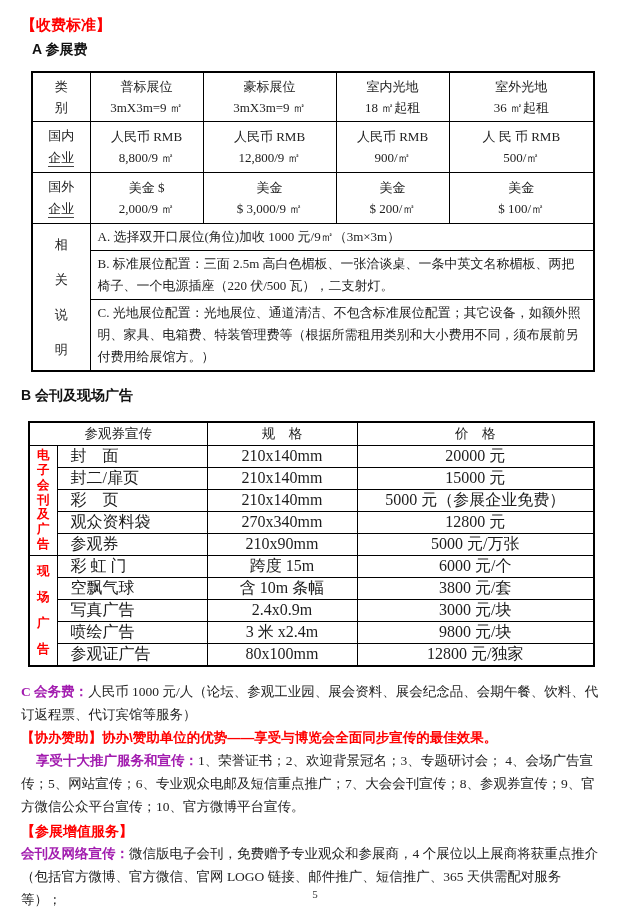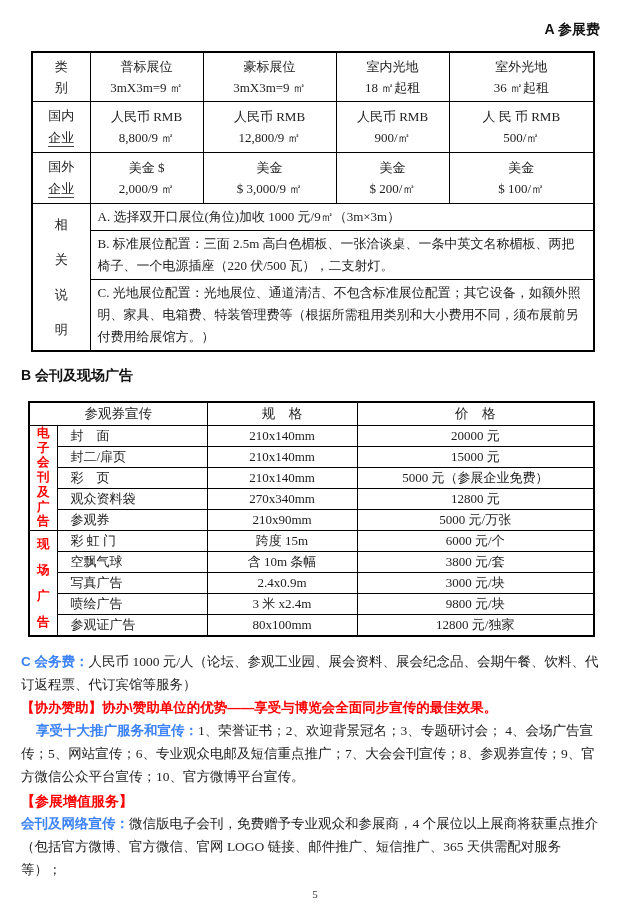--- a/index.html
+++ b/index.html
@@ -10,63 +10,64 @@
     color:#1c1c1c;
     position:relative;
     overflow:hidden;
   }
   .doc { padding:15px 30px 0 21px; }
 
   .red { color:#ff0000; }
   .hei { font-family:"Liberation Sans","DejaVu Sans",sans-serif; font-weight:bold; }
 
   .title1 { font-size:15px; line-height:20px; }
-  .h-sub  { font-size:14px; line-height:19px; color:#111; margin:5px 0 0 11px;text-align:right; }
+  .h-sub  { font-size:14px; line-height:19px; color:#111; margin:5px 0 0 11px; }
   .h-b    { font-size:14px; line-height:19px; color:#111; margin:14px 0 0 0; }
 
   table.tbl { border-collapse:collapse; table-layout:fixed; border:2px solid #000; }
   table.tbl td, table.tbl th { border:1px solid #000; font-weight:normal; vertical-align:middle; overflow:hidden; }
 
   
   .tbl1 { width:562px; margin:12px 0 0 10px; }
   .tbl1 td { font-size:13px; text-align:center; white-space:pre-line; line-height:21px; padding:3px 2px; }
   .tbl1 .note { text-align:left; white-space:normal; line-height:22px; padding:2px 7px; }
   .tbl1 .notes-label { white-space:pre-line; line-height:35px; font-size:13px; }
   .tbl1 .ent-label { line-height:22px; }
   .ul-line { border-bottom:1px solid #444; padding-bottom:1px; }
 
   
   .tbl2 { width:565px; margin:16px 0 0 7px; }
   .tbl2 th { font-family:"Liberation Sans","DejaVu Sans",sans-serif; font-weight:bold;
              font-size:13.5px; height:23px; text-align:center; border-bottom:2px solid #000; }
-  .tbl2 td { font-size:13px; height:21px; padding:0 16px; }
+  .tbl2 td { font-size:16px; height:21px; padding:0 16px; }
   .tbl2 .iname { text-align:left; padding-left:13px; }
   .tbl2 .spec, .tbl2 .price { text-align:center; }
   .tbl2 .vlabel { color:#ff0000; text-align:center; white-space:pre-line; padding:0;
                   font-family:"Liberation Sans","DejaVu Sans",sans-serif; font-weight:bold; }
   .tbl2 .vlabel.chars7 { font-size:12.5px; line-height:14.8px; }
   .tbl2 .vlabel.chars4 { font-size:12.5px; line-height:26px; }
 
   
   .para { font-size:13.5px; line-height:23px; color:#222; }
   .p-conf    { margin-top:13px; }
   .p-sponsor-title { margin-top:0; font-size:13.5px; line-height:23px; }
   .p-sponsor { text-indent:15px; }
   .p-value-title { margin-top:2px; font-size:14px; line-height:22px; }
   .p-value { }
-  .b-run { font-family:Liberation Sans, sans-serif; font-weight:bold; color:#3b82f6; }
+  .b-run { font-family:Liberation Serif, serif; font-weight:bold; color:#a21caf; }
 
   .page-num { position:absolute; left:0; bottom:14px; width:100%; text-align:center;
               font-size:11px; color:#333; }
 </style>
 </head>
 <body>
 
 <div class="doc">
 
+  <div class="title1 hei red">【收费标准】</div>
   <div class="h-sub hei">A 参展费</div>
 
   <table class="tbl tbl1">
     <colgroup>
       <col style="width:58px">
         <col style="width:113px">
         <col style="width:133px">
         <col style="width:113px">
         <col style="width:145px">
     </colgroup>

